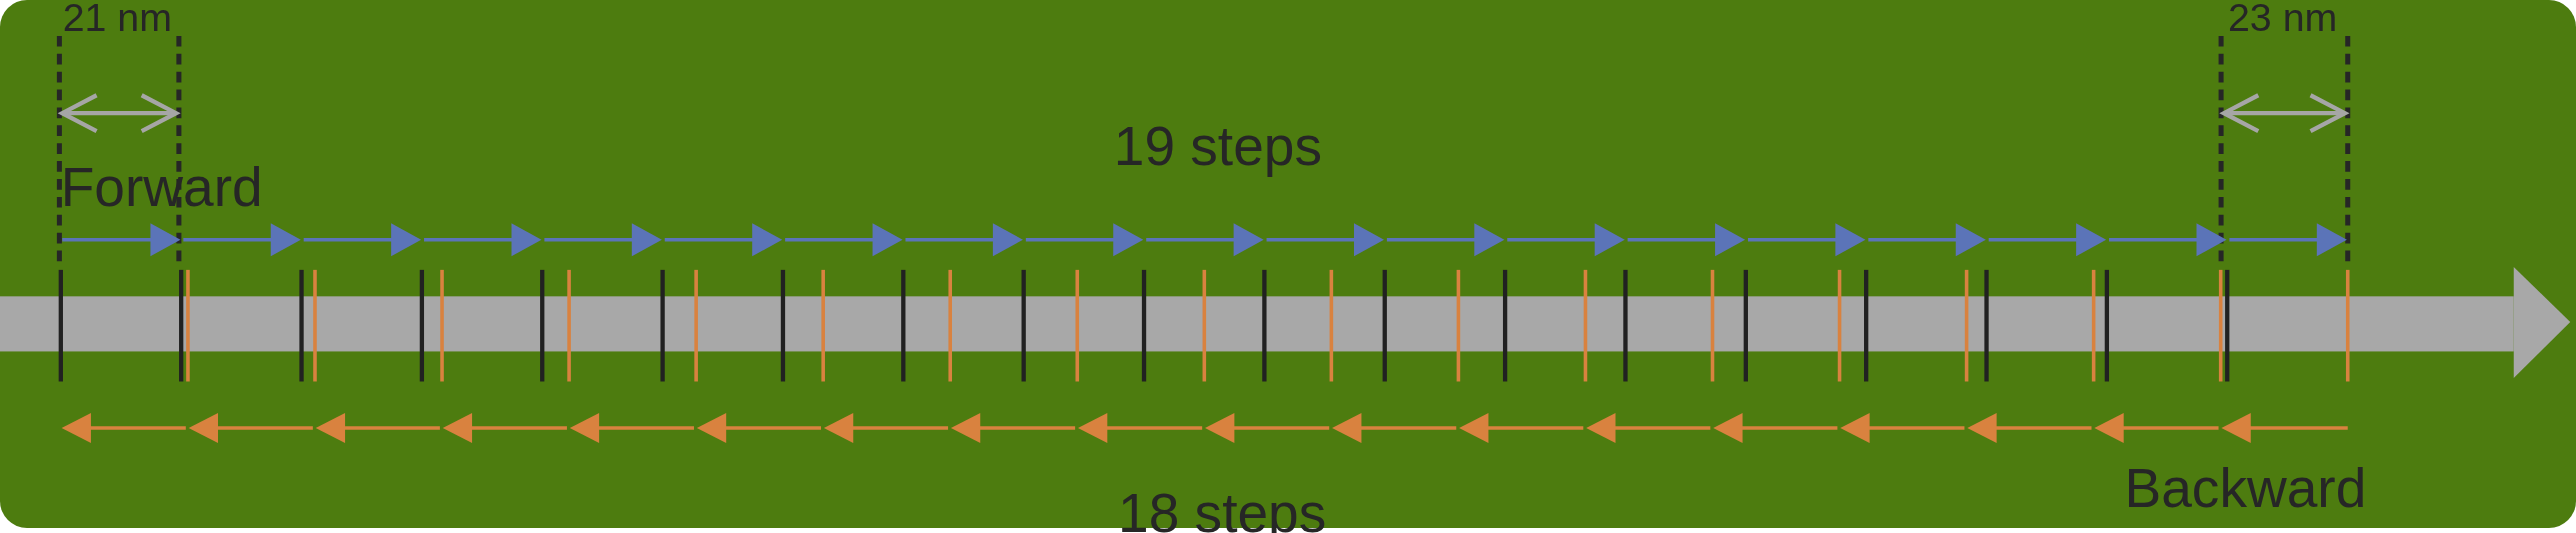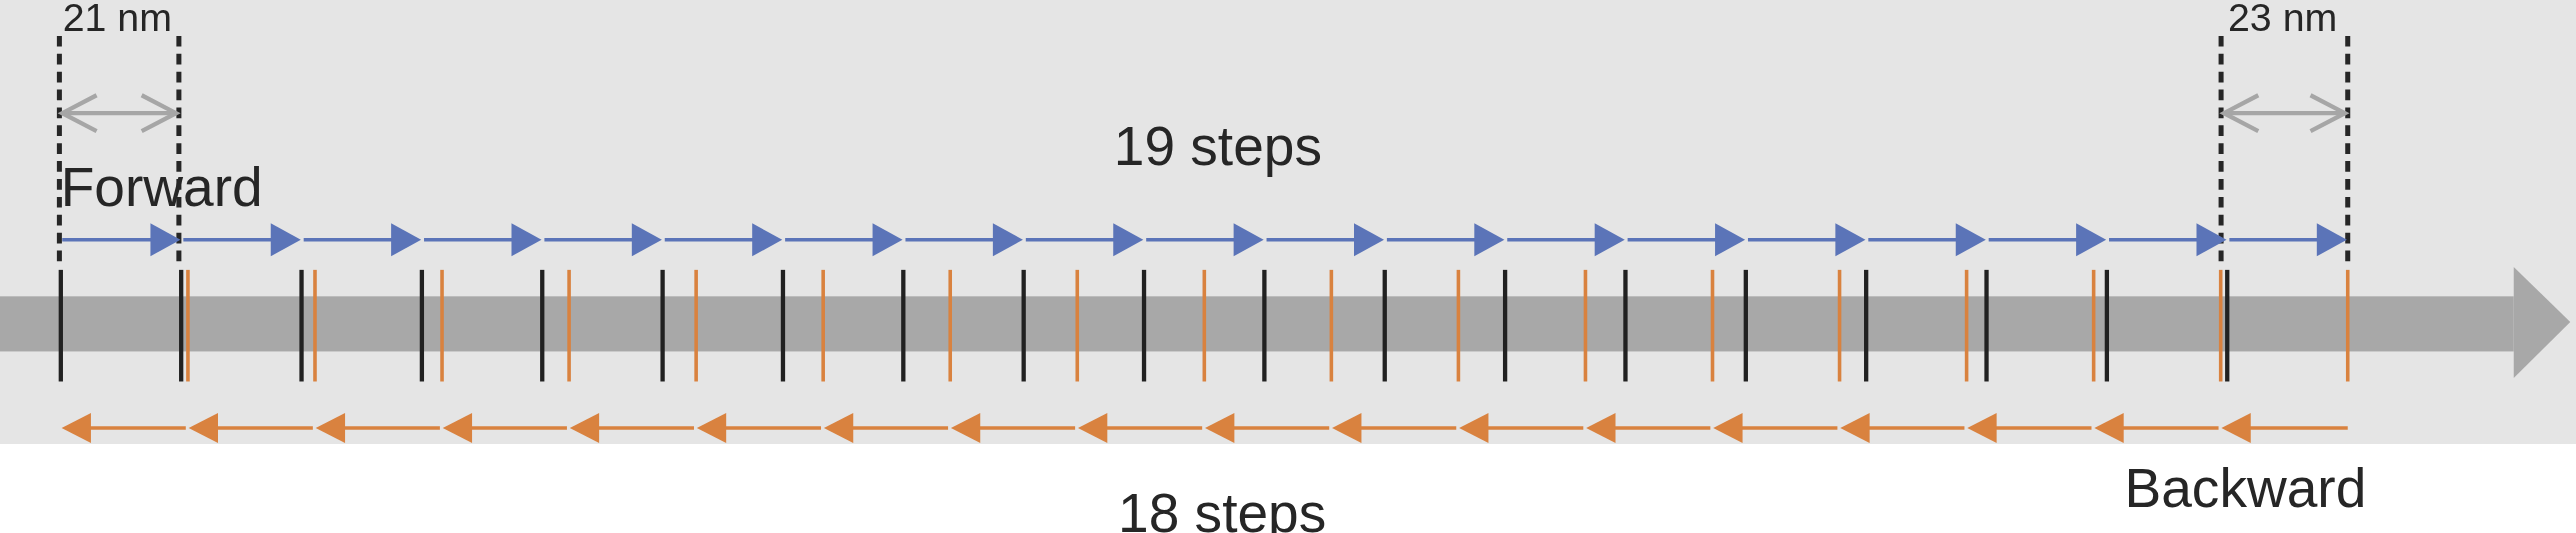--- a/index.html
+++ b/index.html
@@ -8,22 +8,23 @@
     background: #FFFFFF;
   }
   body {
     width: 2576px;
     height: 534px;
     overflow: hidden;
   }
   #stage {
     position: relative;
     width: 2576px;
-    height: 444px;
-    background: #e5e5e5;
+    height: 528px;
+    background: #4d7c0f;
+    border-radius: 27px;
   }
   svg { display: block; }
   .lbl-sm {
     font-family: "Liberation Sans", sans-serif;
     font-size: 55px;
     fill: #262626;
   }
   .lbl-lg {
     font-family: "Liberation Sans", sans-serif;
     font-size: 77px;

